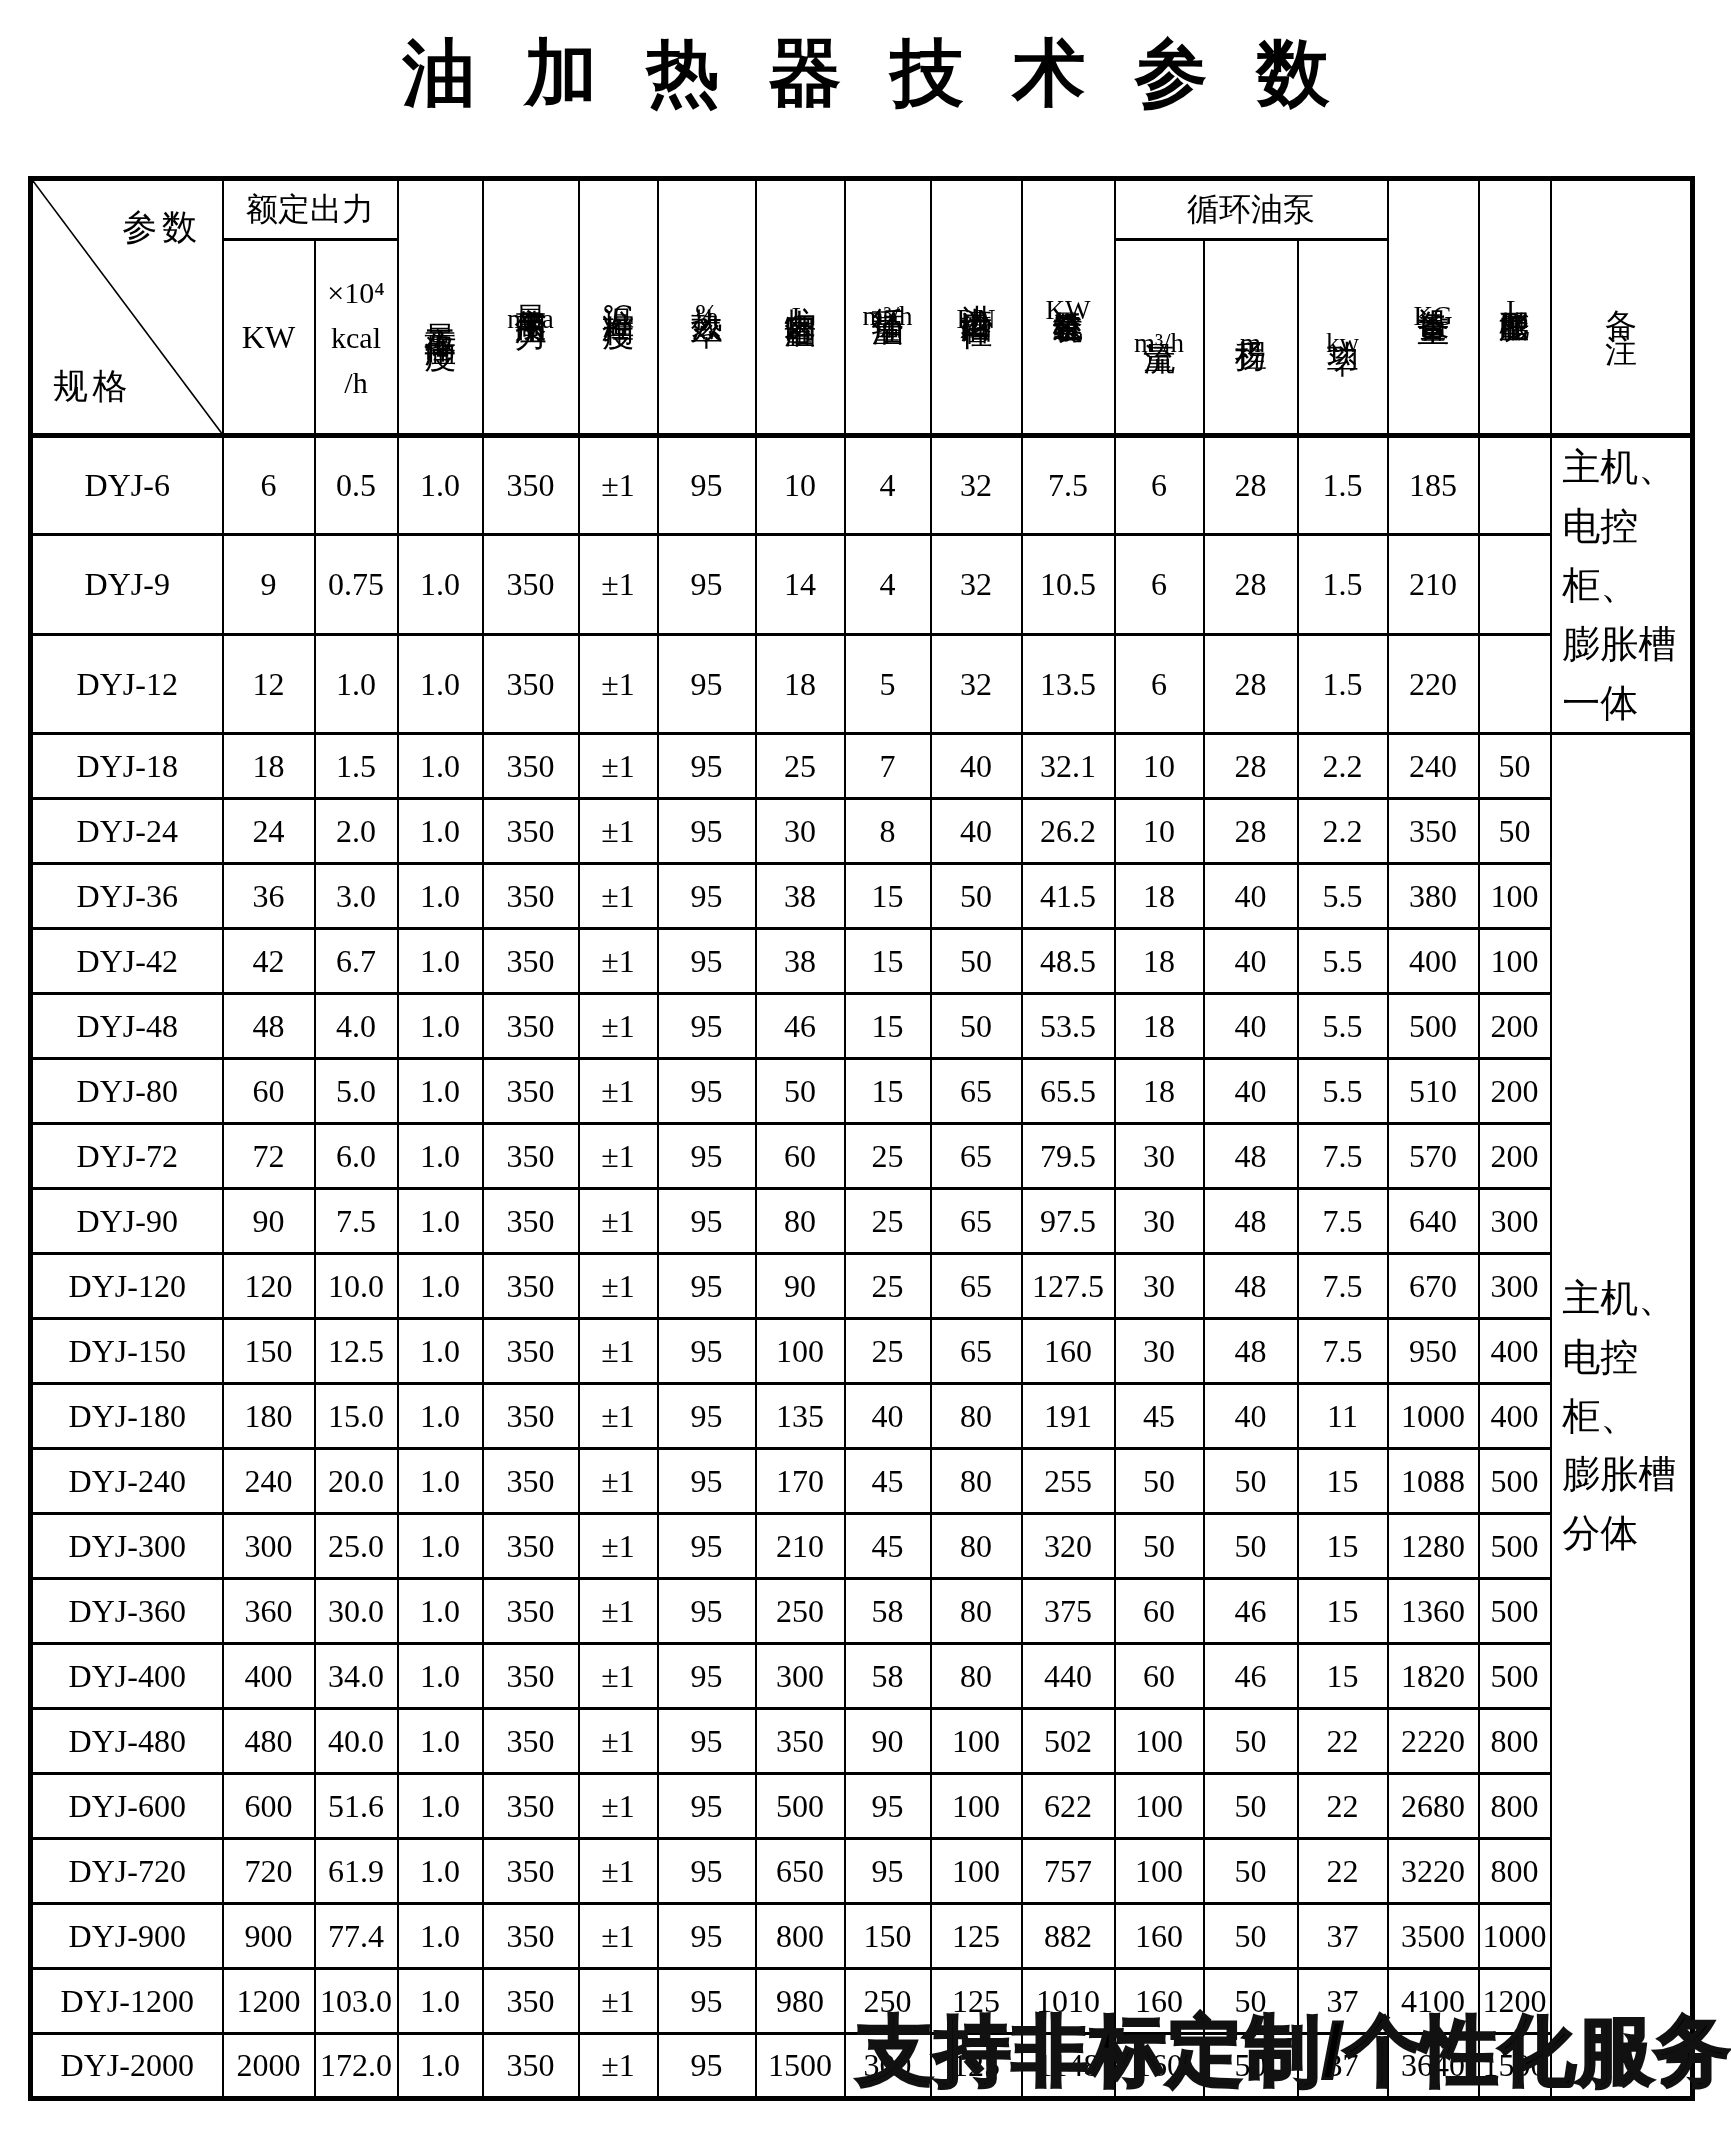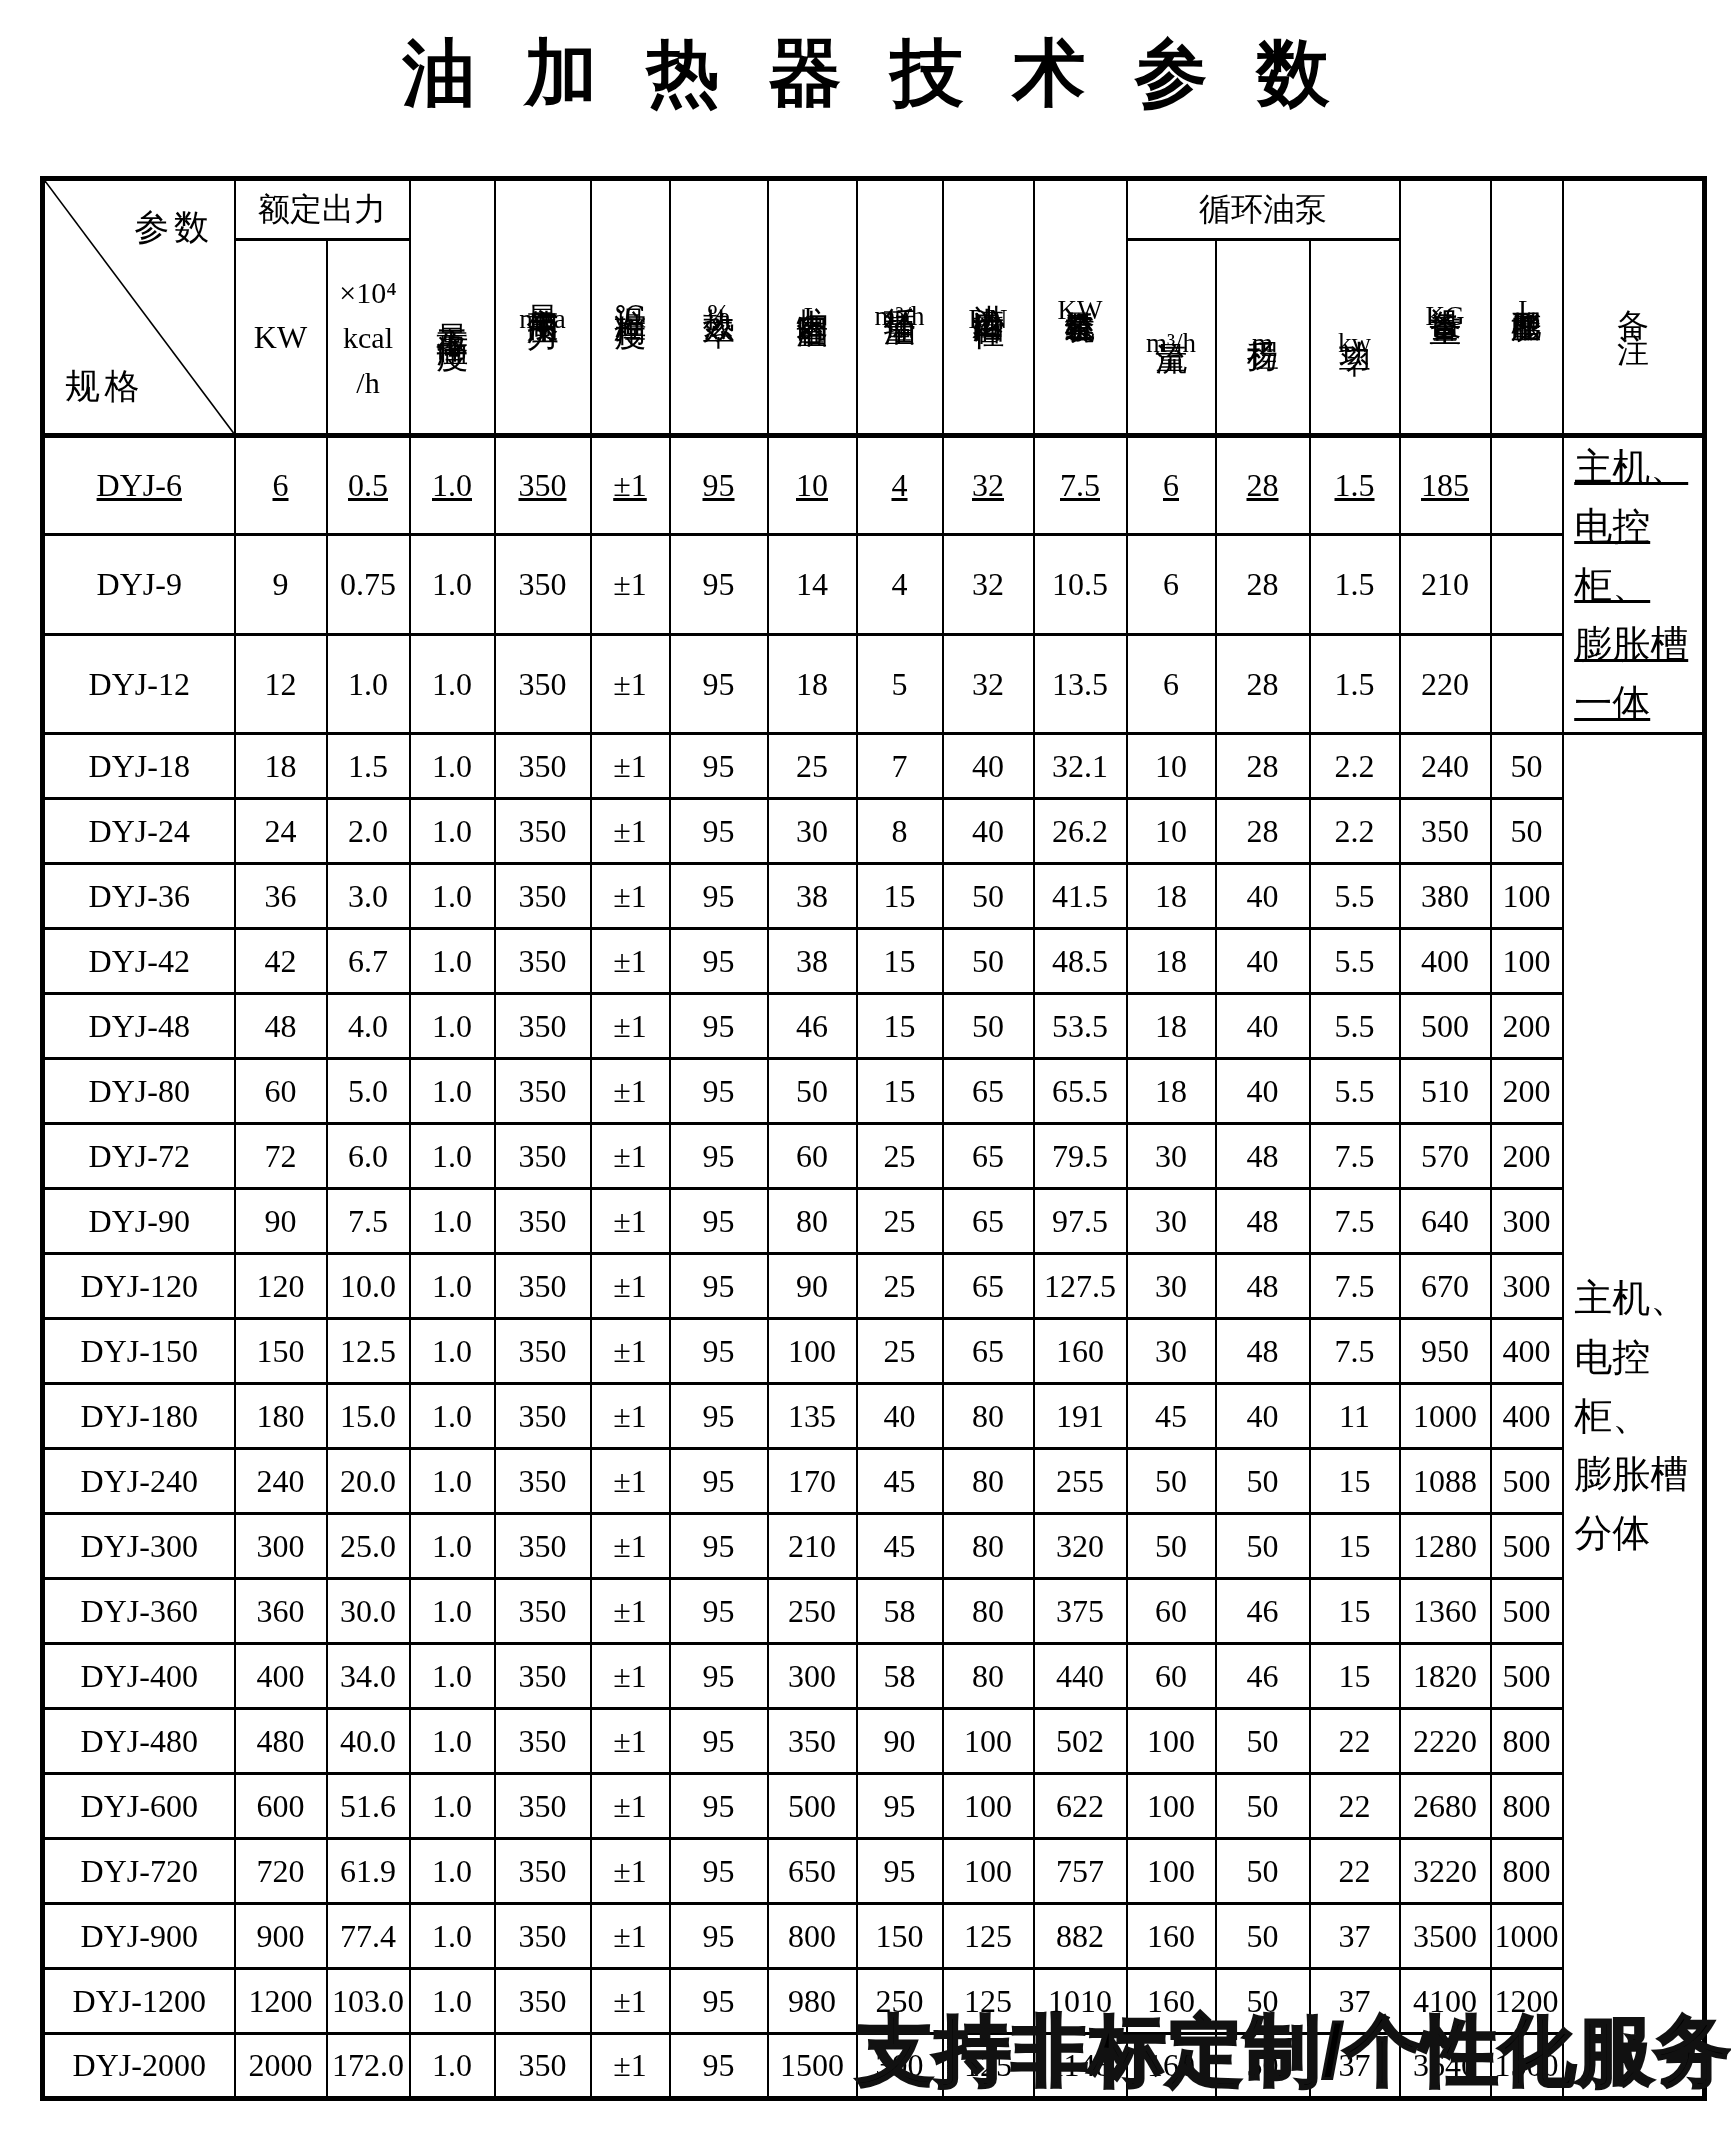--- a/index.html
+++ b/index.html
@@ -12,40 +12,40 @@
   }
   .page-title {
     position:absolute; top:6px; left:0; width:100%;
     text-align:center;
     font-size:73px; font-weight:bold;
     letter-spacing:49px; text-indent:49px;
     white-space:nowrap;
     margin-top:19px;
   }
   table.spec-table {
-    position:absolute; left:40px; top:176px;
+    position:absolute; left:28px; top:176px;
     width:1663px;
     border-collapse:collapse;
     table-layout:fixed;
     border:5.3px solid #000;
     padding-left:9px;
   }
   .spec-table th, .spec-table td {
     border:2.3px solid #000;
     border-top-width:3px; border-bottom-width:3px;
     padding:0;
     text-align:center; vertical-align:middle;
     font-weight:normal;
     overflow:hidden;
   }
   thead tr.h1 { height:61px; }
   thead tr.h2 { height:196px; }
   tbody tr { height:65px; }
   tbody td { font-size:32px; }
-  tbody tr:first-child td { border-top-width:5.3px;text-decoration:underline; }
+  tbody tr:first-child td { border-top-width:5.3px; }
 
   .hcell {
     display:flex; flex-direction:column;
     align-items:center; justify-content:center;
     gap:7.6px; width:100%; height:100%;
   }
   .vtext {
     writing-mode:vertical-rl;
     text-orientation:upright;
     line-height:1.05;

